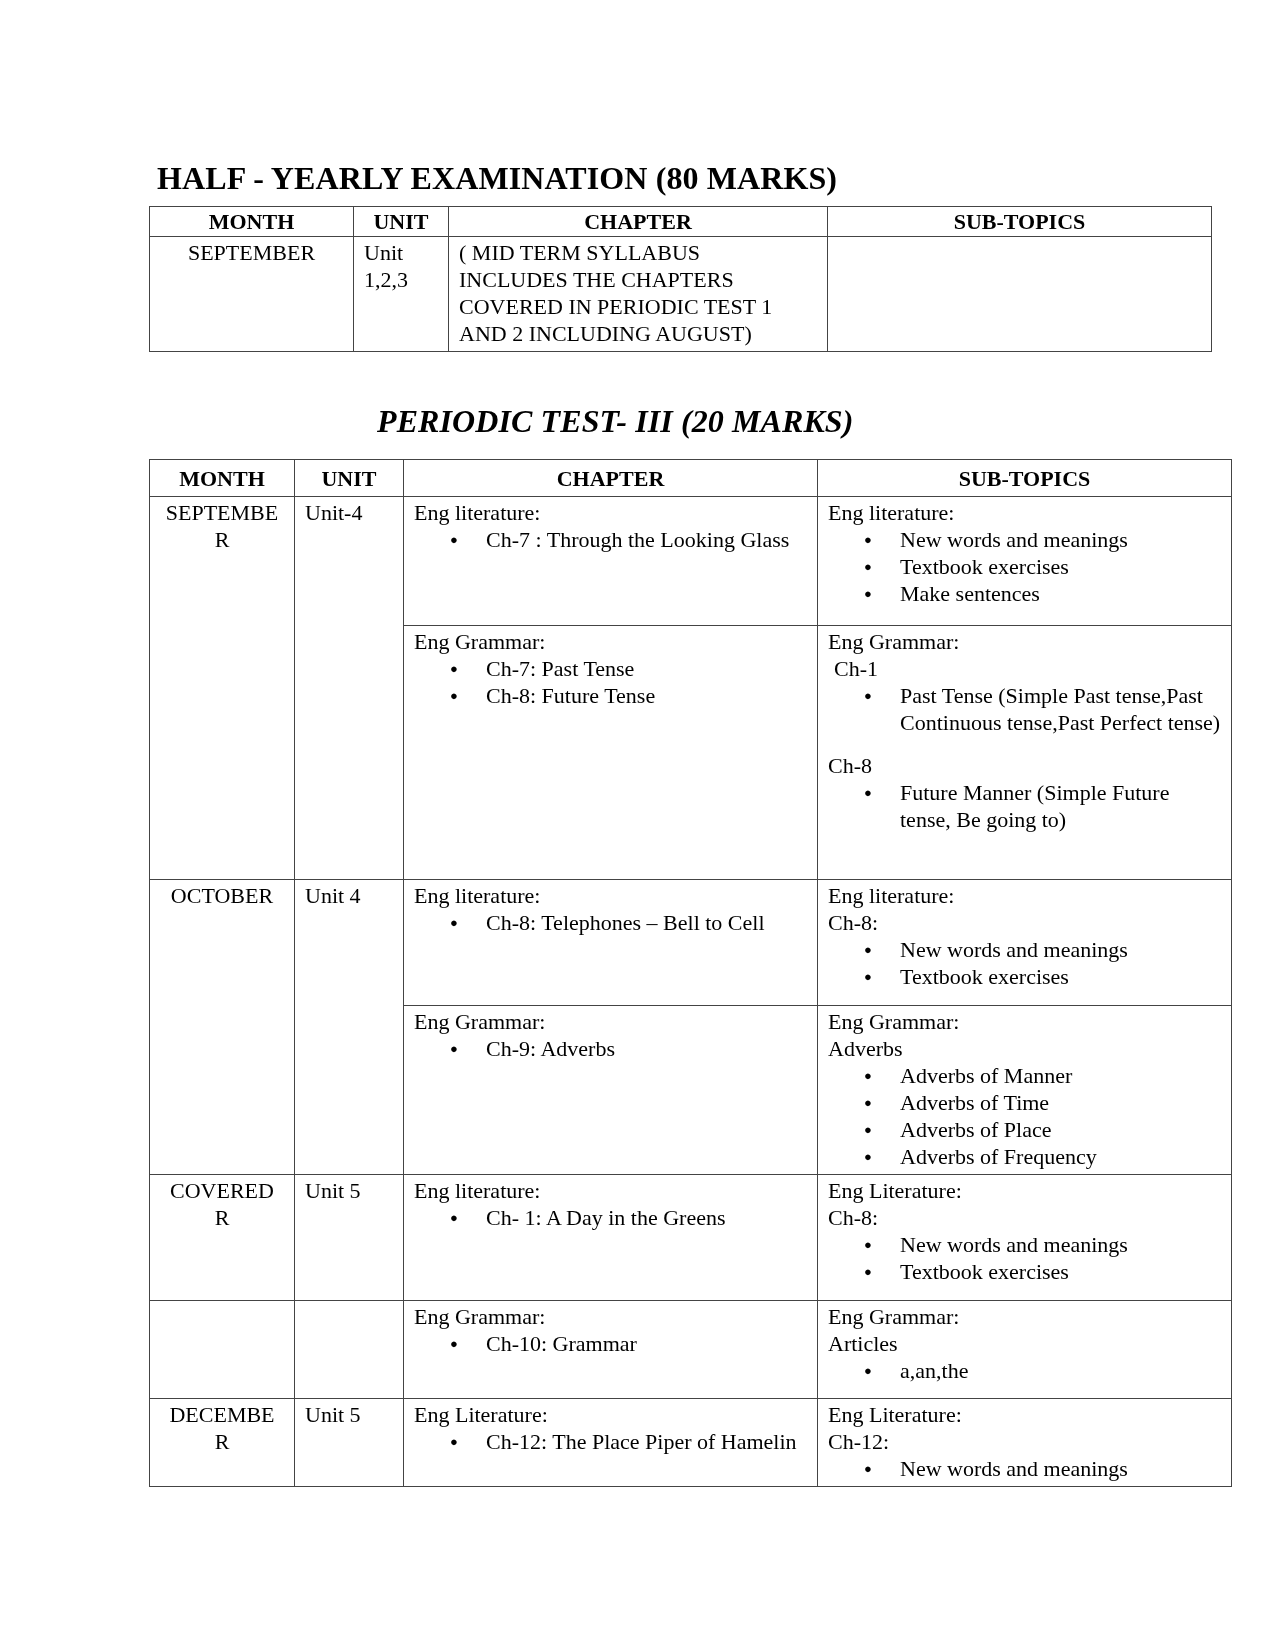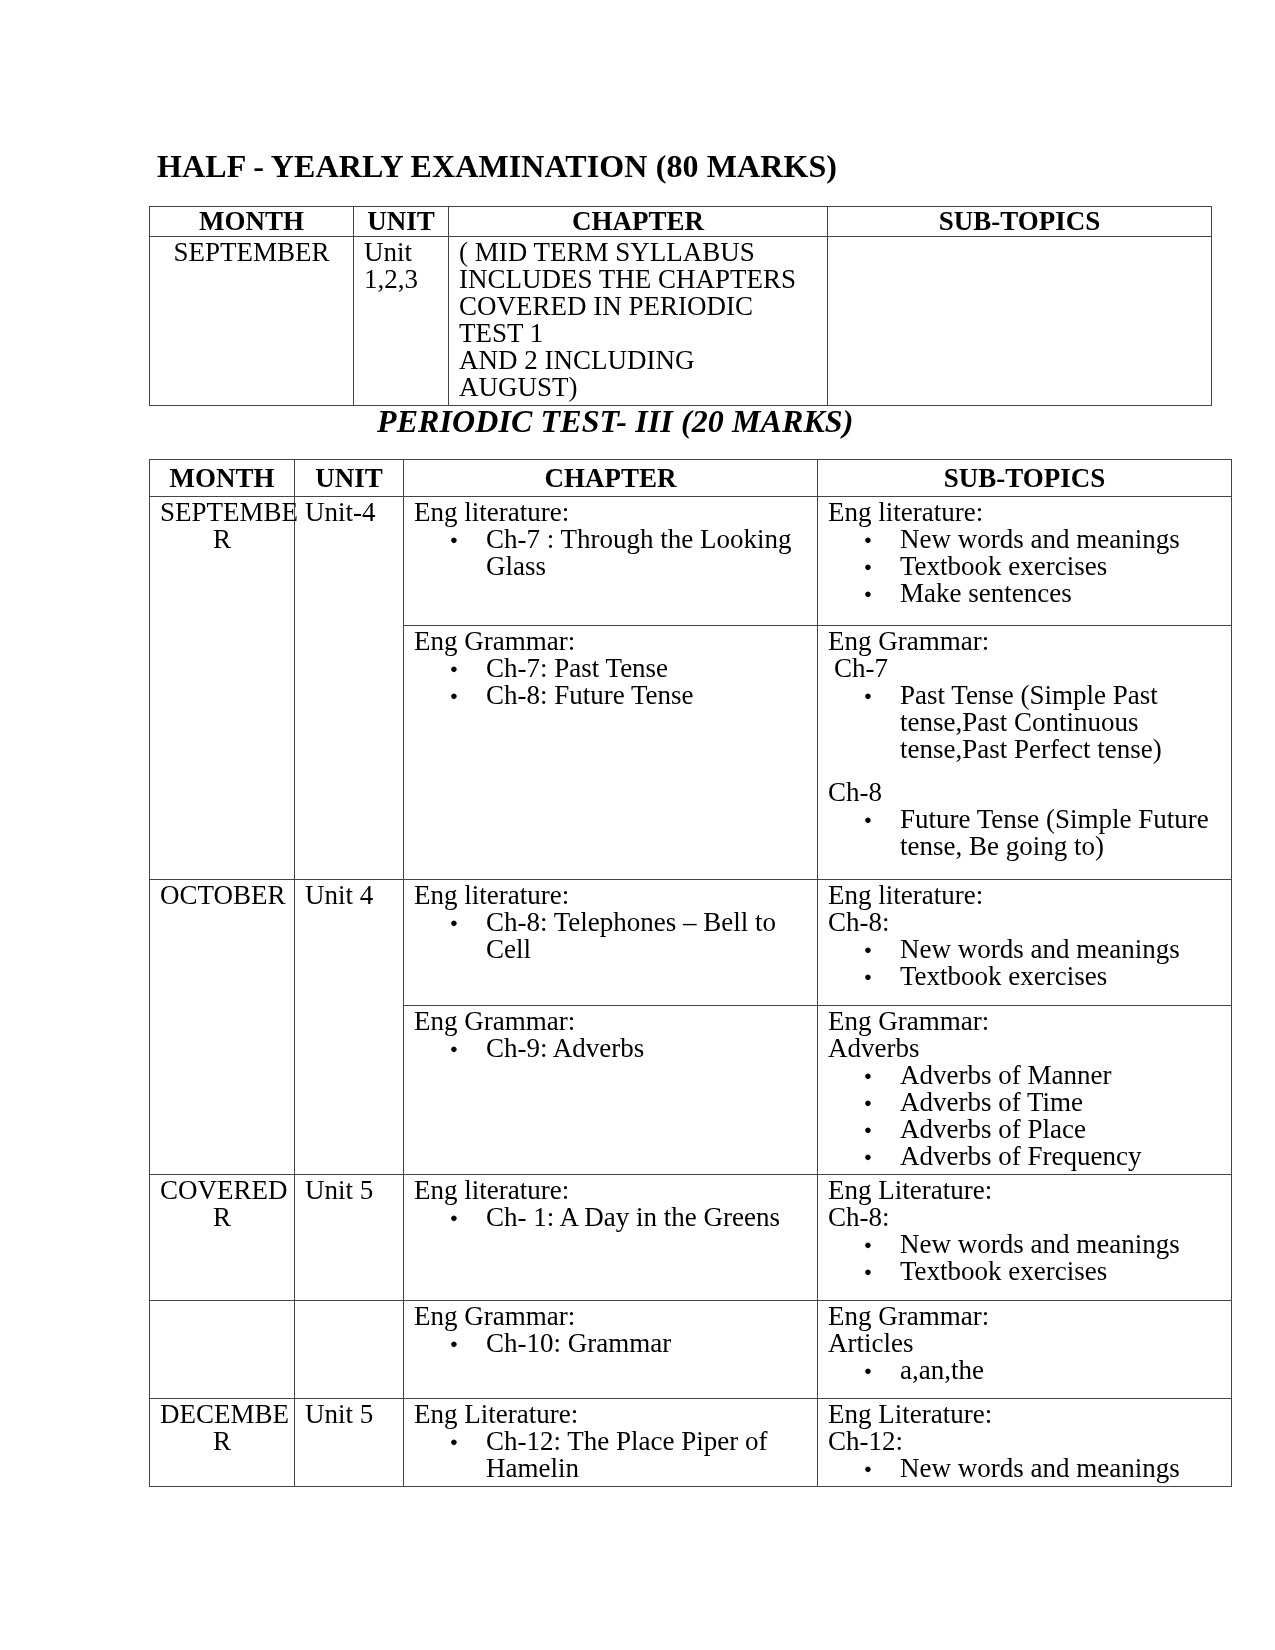--- a/index.html
+++ b/index.html
@@ -1,32 +1,32 @@
 <!DOCTYPE html>
 <html><head>
 <meta charset="utf-8">
 <style>
   html, body { margin:0; padding:0; background:#ffffff; }
   body { width:1275px; height:1650px; position:relative; overflow:hidden;
          font-family:"Liberation Serif", "DejaVu Serif", serif; color:#000; }
   .title { position:absolute; font-weight:bold; font-size:32px; white-space:nowrap; letter-spacing:0.1px; }
   table { position:absolute; border-collapse:collapse; table-layout:fixed; }
-  td, th { border:1.5px solid #444; vertical-align:top; font-size:27px; line-height:27px; padding:2px 10px 4px 10px; }
+  td, th { border:1.5px solid #444; vertical-align:top; font-size:22px; line-height:27px; padding:2px 10px 4px 10px; }
   th { font-weight:bold; text-align:center; vertical-align:middle; padding:1px 6px; }
   .center { text-align:center; }
   ul { margin:0; padding:0 0 0 72px; list-style:none; }
   li { position:relative; }
   li::before { content:"\25CF"; position:absolute; left:-36px; top:0; font-size:13px; }
   .gap { height:16px; }
   .indent1 { padding-left:6px; }
 </style>
 </head>
 <body>
 
-<div class="title" style="left:157px; top:148px;">HALF - YEARLY EXAMINATION (80 MARKS)</div>
+<div class="title" style="left:157px; top:160px;">HALF - YEARLY EXAMINATION (80 MARKS)</div>
 
 <table style="left:149px; top:206px; width:1062px;">
   <colgroup>
       <col style="width:204px">
       <col style="width:95px">
       <col style="width:379px">
       <col style="width:384px">
     </colgroup>
   <tbody>
       <tr style="height:30px;">
@@ -94,28 +94,28 @@
   <tr style="height:254px;">
     <td>
       <div>Eng Grammar:</div>
       <ul>
         <li>Ch-7: Past Tense</li>
         <li>Ch-8: Future Tense</li>
       </ul>
     </td>
     <td>
       <div>Eng Grammar:</div>
-      <div class="indent1">Ch-7</div>
+      <div class="indent1">Ch-1</div>
       <ul>
         <li>Past Tense (Simple Past tense,Past Continuous tense,Past Perfect tense)</li>
       </ul>
       <div class="gap"></div>
       <div>Ch-8</div>
       <ul>
-        <li>Future Tense (Simple Future tense, Be going to)</li>
+        <li>Future Manner (Simple Future tense, Be going to)</li>
       </ul>
     </td>
   </tr>
 
   <tr style="height:126px;margin-top:16px;">
     <td class="center" rowspan="2">OCTOBER</td>
     <td rowspan="2">Unit 4</td>
     <td>
       <div>Eng literature:</div>
       <ul>

